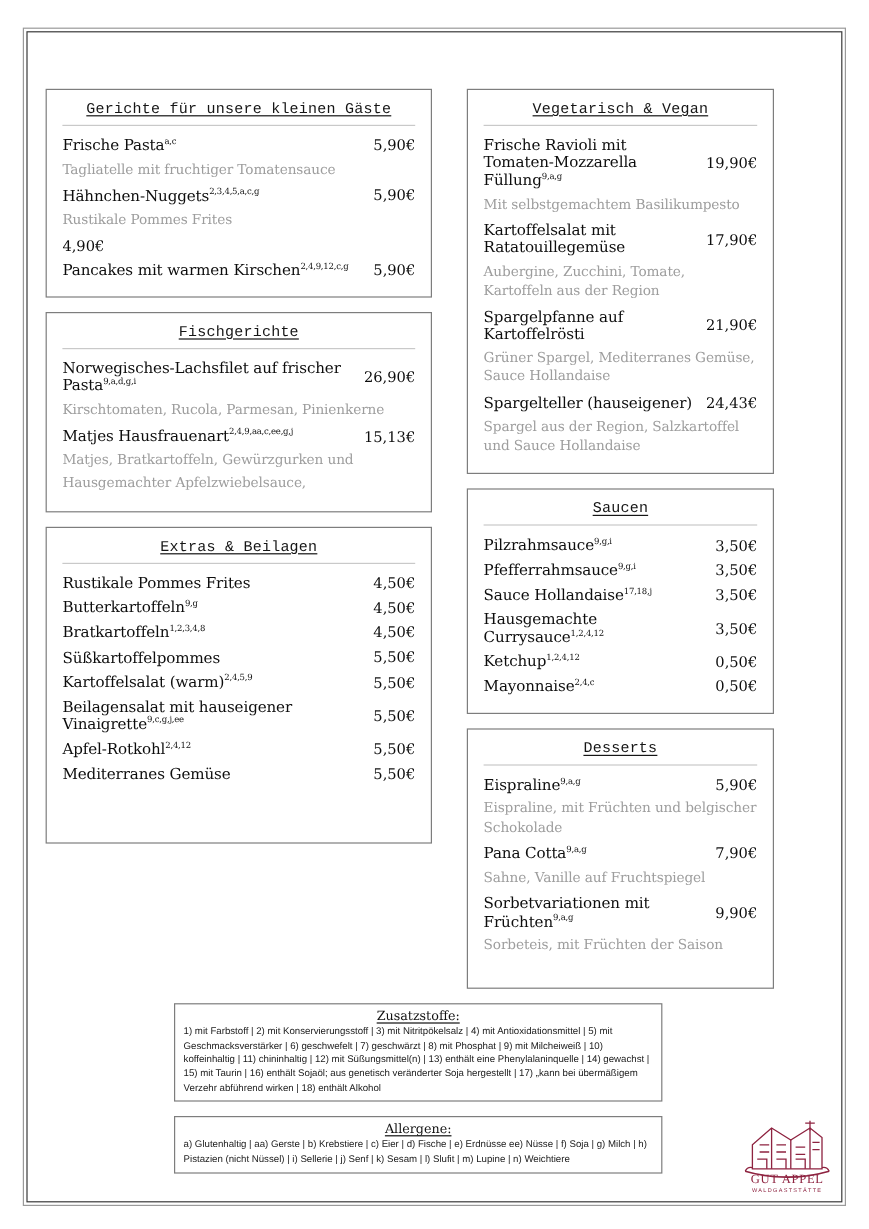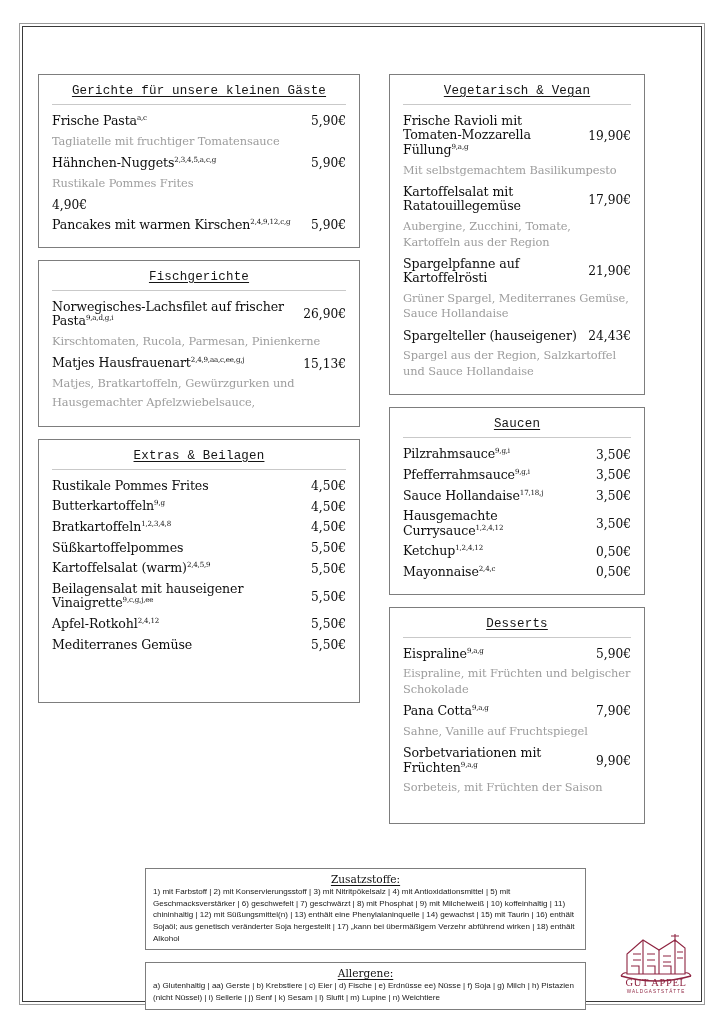--- a/index.html
+++ b/index.html
@@ -84,22 +84,22 @@
     color: #9d9d9d;
     font-family: "DejaVu Serif", serif;
     padding: 2px 2px 4px 2px;
     line-height: 1.35;
     letter-spacing: -0.1px;
   }
   .desc.tight { padding-bottom: 2px; }
 
   .footnotes {
     position: absolute;
-    left: 145px; top: 868px;
-    width: 441px;
+    left: 145px; top: 836px;
+    width: 407px;
   }
   .note-box {
     border: 1px solid #7d7d7d;
     padding: 4px 7px 5px 7px;
     margin-bottom: 12px;
     background: #fff;
   }
   .note-title {
     text-align: center;
     font-size: 10.6px;

